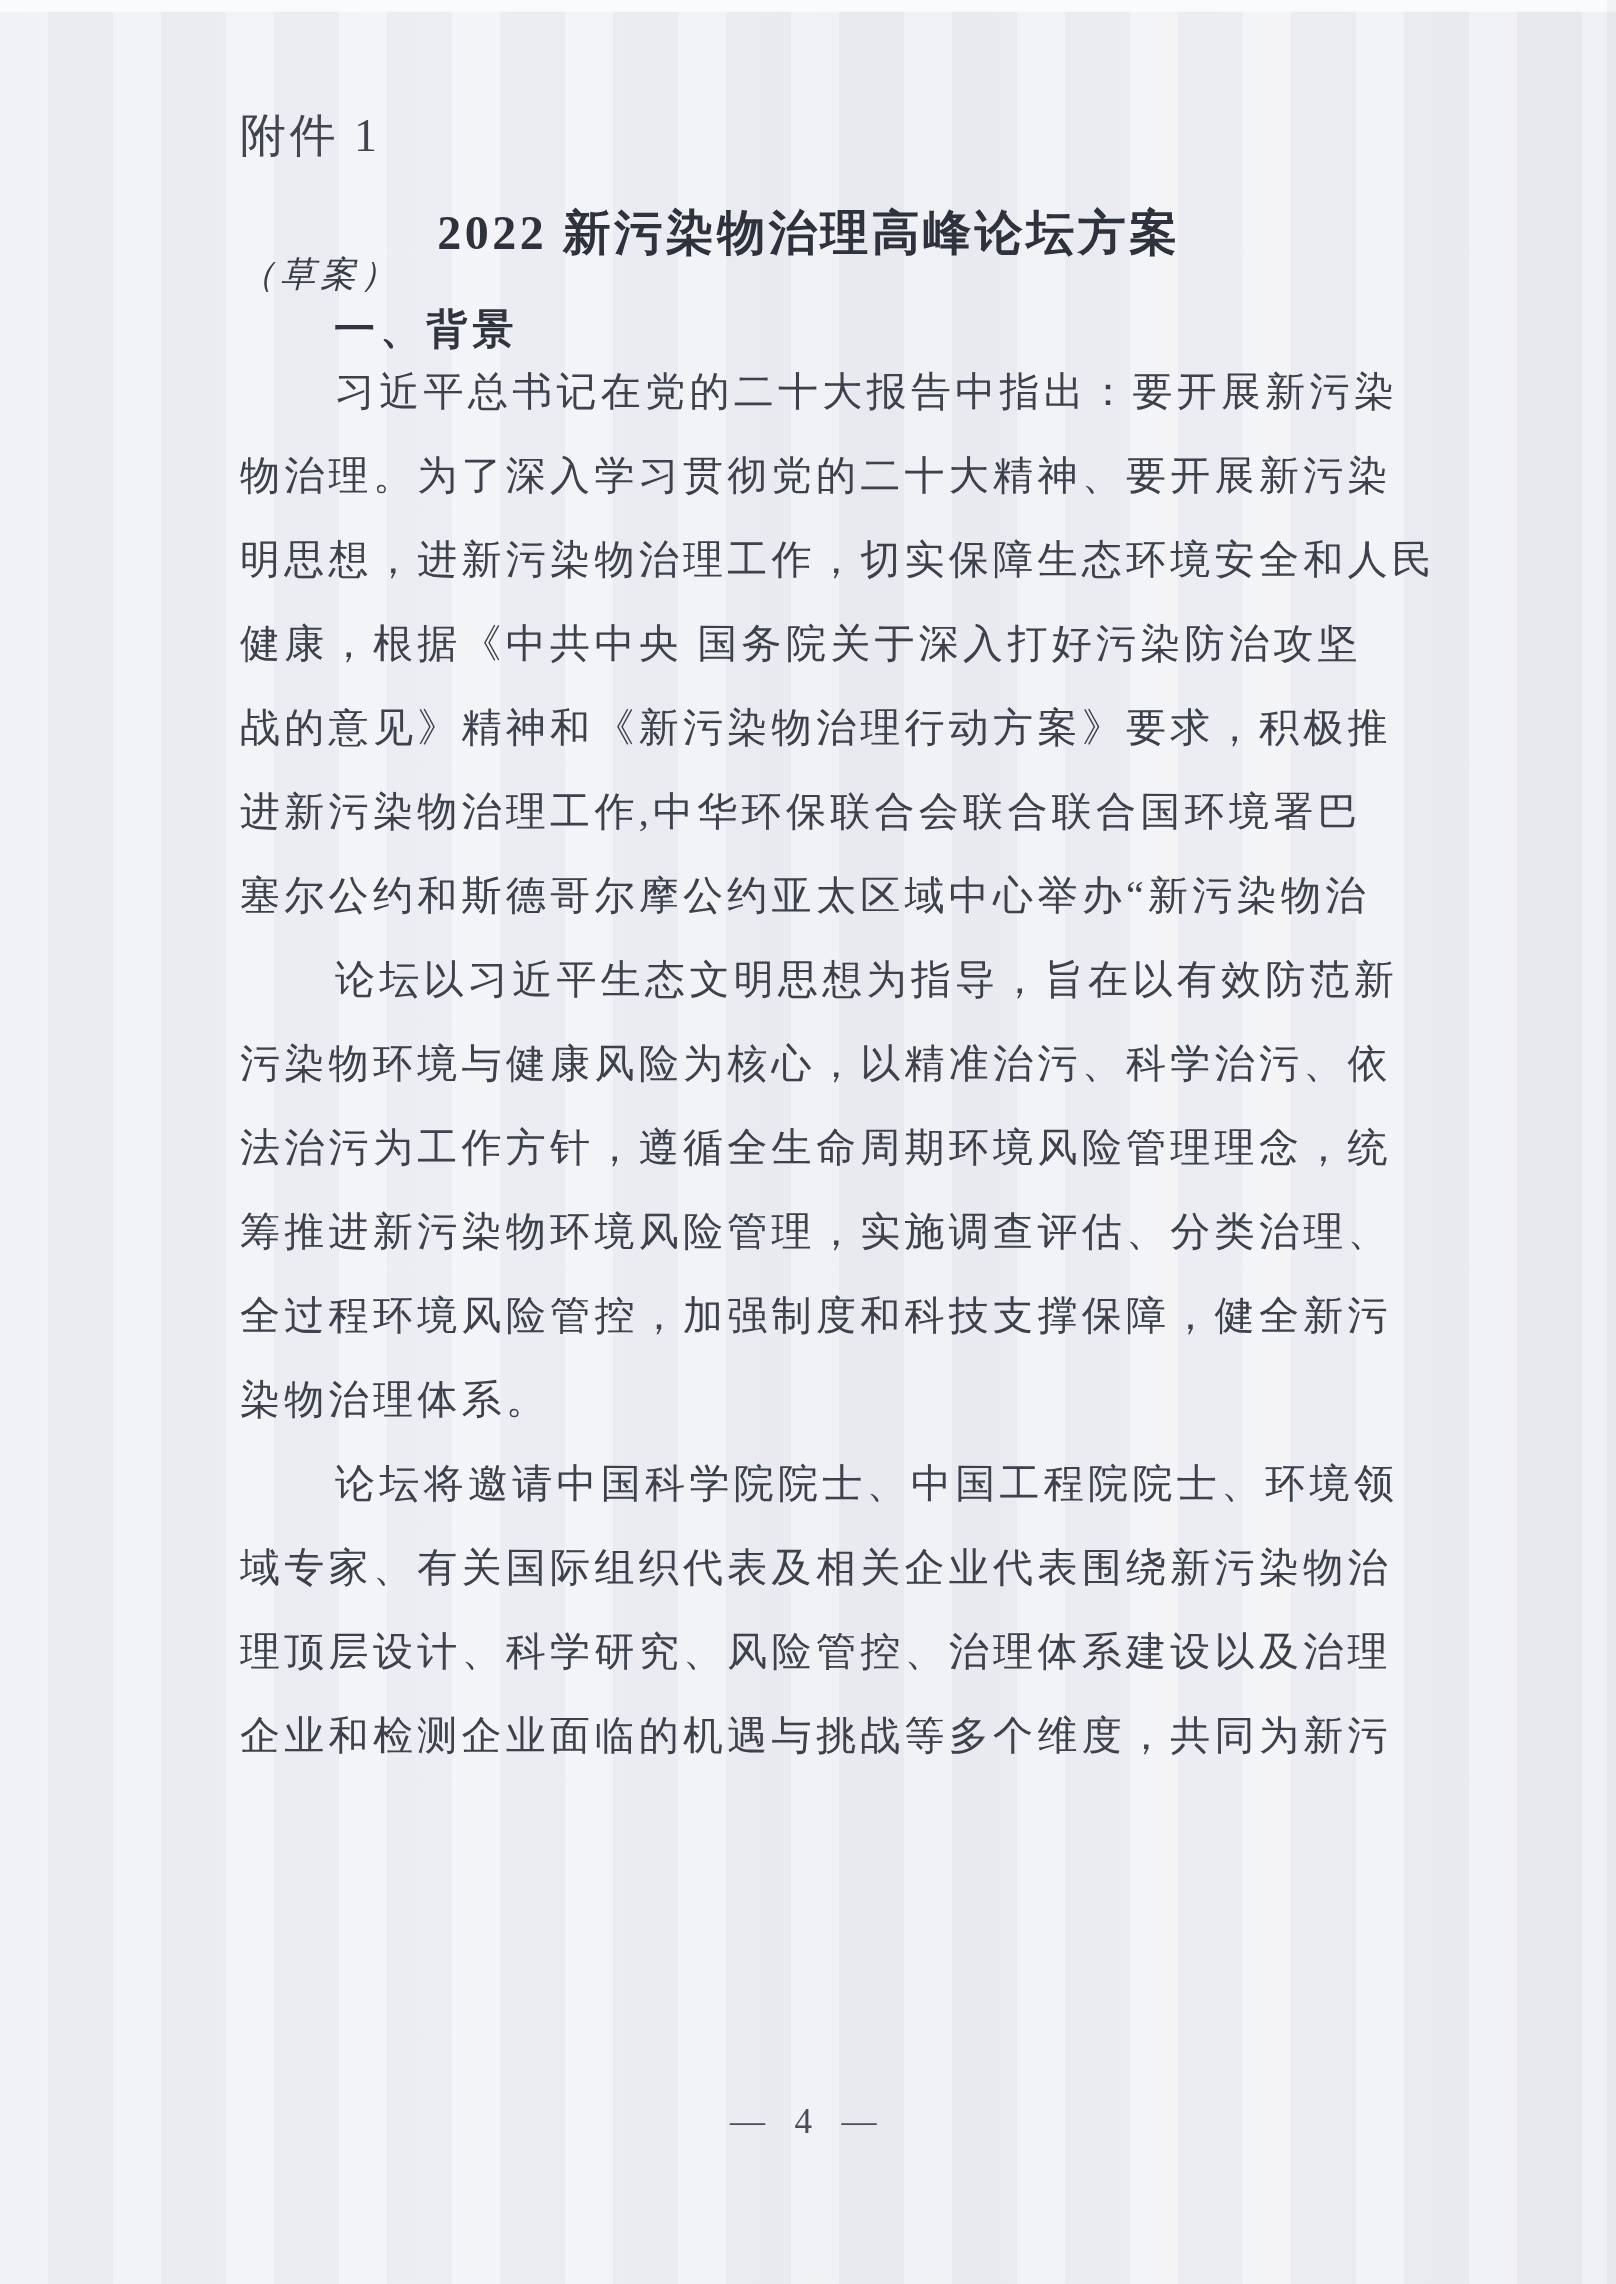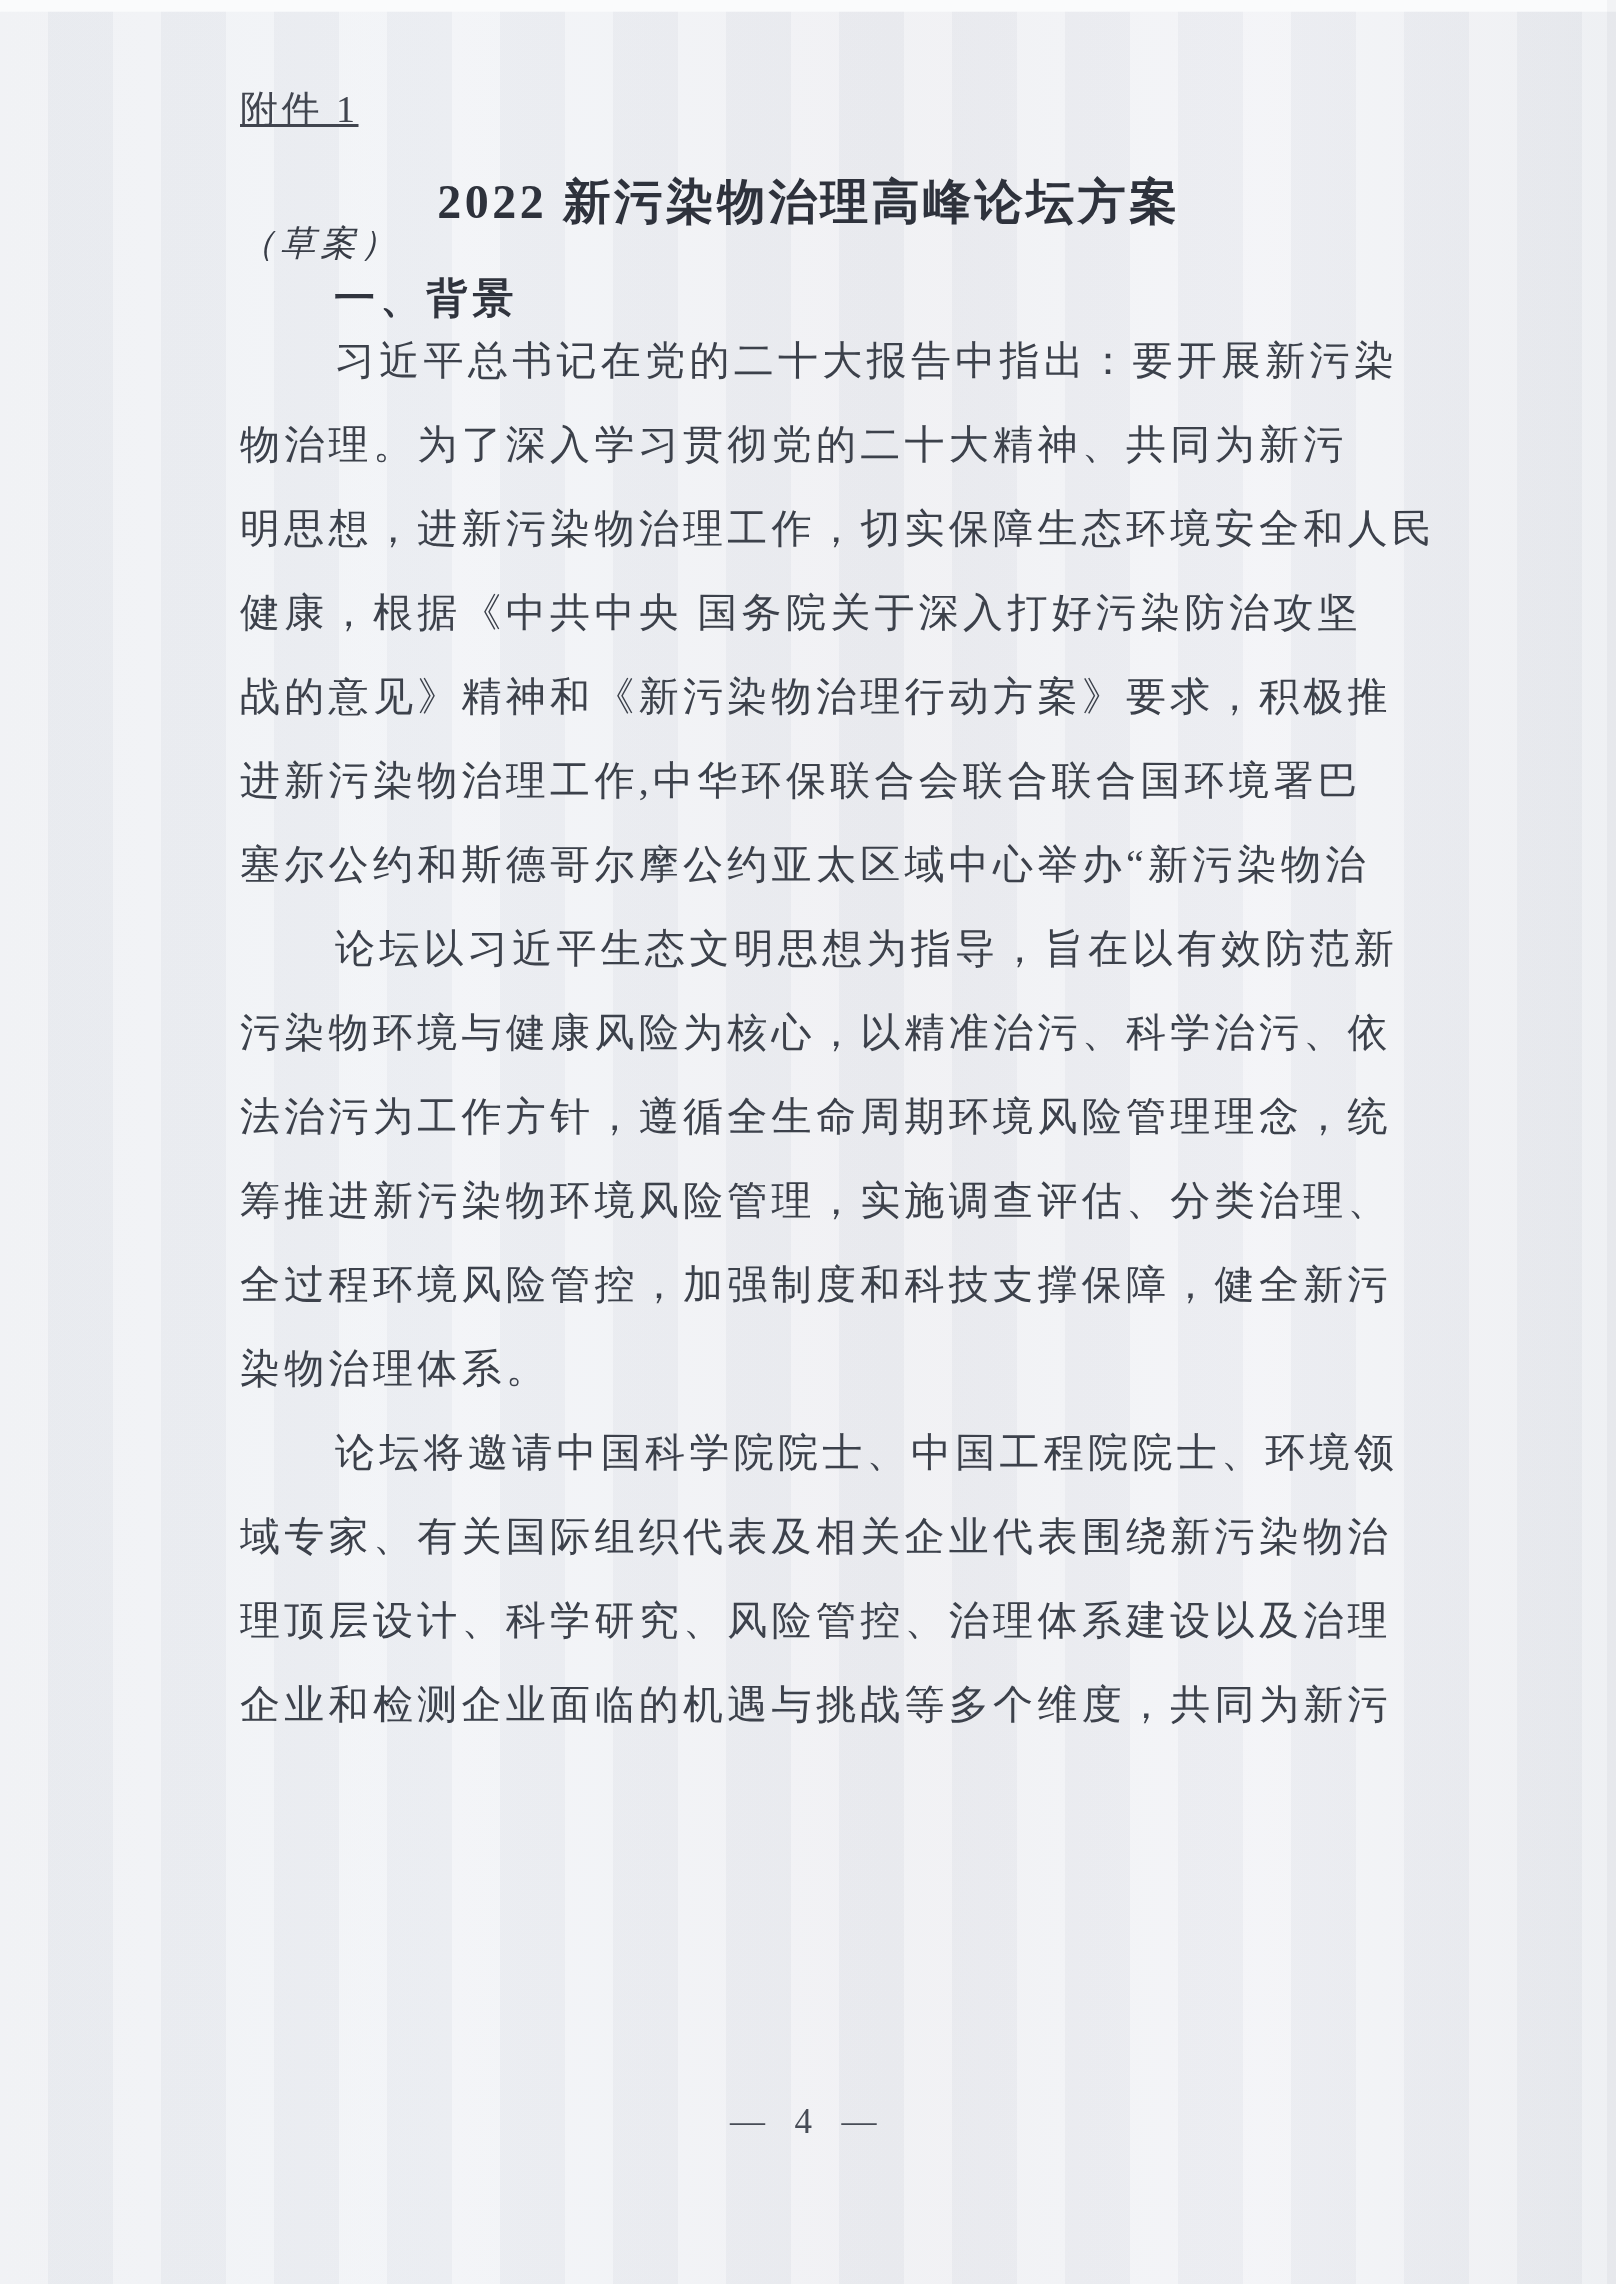--- a/index.html
+++ b/index.html
@@ -25,26 +25,25 @@
     background: rgba(90,100,115,0.05);
     pointer-events: none;
   }
   .doc {
     position: absolute;
     left: 240px;
     right: 239px;
     top: 0;
   }
   .attachment {
-    padding-top: 90px;
-    font-size: 38px;
+    padding-top: 113px;
+    font-size: 46px;
     line-height: 1;
     letter-spacing: 3.5px;
     color: #41454f;
-    text-decoration: underline;
   }
   .title {
     margin-top: 50px;
     text-align: center;
     font-size: 48px;
     line-height: 1;
     font-weight: bold;
     letter-spacing: 3.5px;
     color: #2e323c;
   }
@@ -92,21 +91,21 @@
 
 <div class="page">
   <div class="doc">
     <div class="attachment">附件 1</div>
     <div class="title">2022 新污染物治理高峰论坛方案</div>
     <div class="subtitle">（草案）</div>
     <div class="heading">一、背景</div>
     <div class="body-text">
         <div class="paragraph">
           <div class="line indent">习近平总书记在党的二十大报告中指出：要开展新污染</div>
-          <div class="line">物治理。为了深入学习贯彻党的二十大精神、共同为新污</div>
+          <div class="line">物治理。为了深入学习贯彻党的二十大精神、要开展新污染</div>
           <div class="line">明思想，进新污染物治理工作，切实保障生态环境安全和人民</div>
           <div class="line">健康，根据《中共中央 国务院关于深入打好污染防治攻坚</div>
           <div class="line">战的意见》精神和《新污染物治理行动方案》要求，积极推</div>
           <div class="line">进新污染物治理工作,中华环保联合会联合联合国环境署巴</div>
           <div class="line">塞尔公约和斯德哥尔摩公约亚太区域中心举办“新污染物治</div>
         </div>
         <div class="paragraph">
           <div class="line indent">论坛以习近平生态文明思想为指导，旨在以有效防范新</div>
           <div class="line">污染物环境与健康风险为核心，以精准治污、科学治污、依</div>
           <div class="line">法治污为工作方针，遵循全生命周期环境风险管理理念，统</div>

